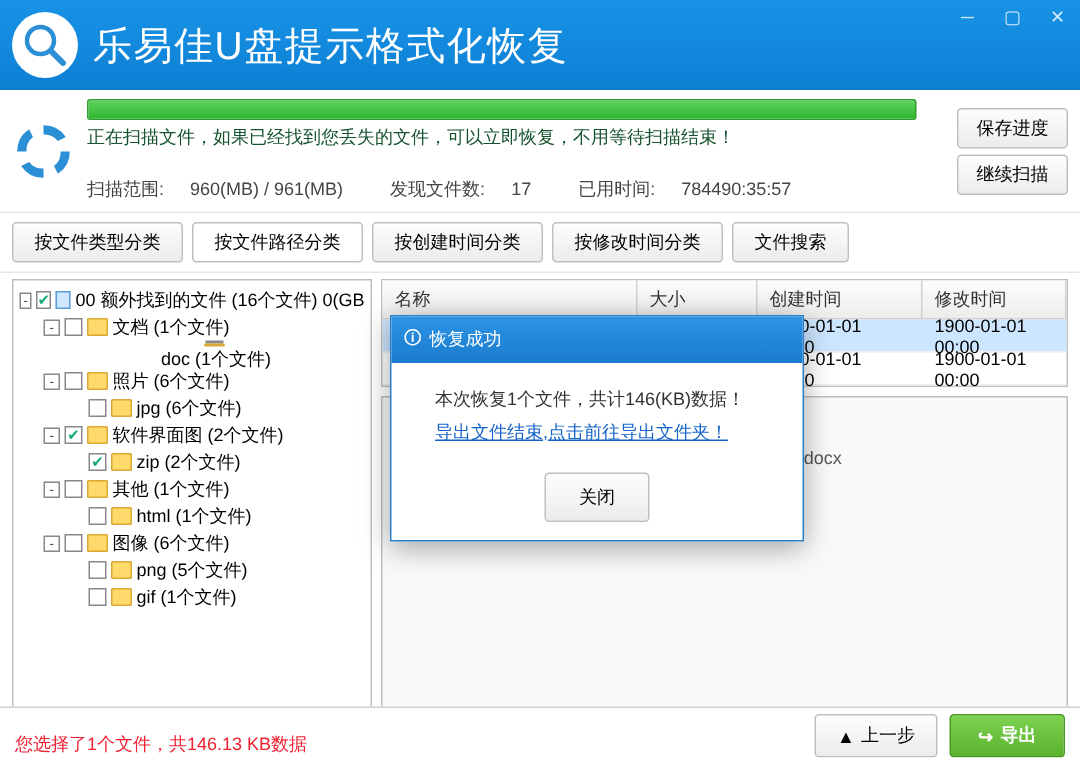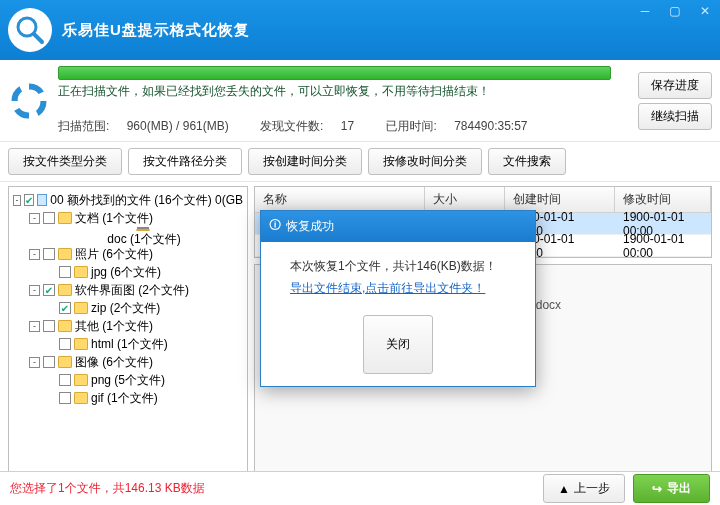--- a/index.html
+++ b/index.html
@@ -1,20 +1,20 @@
 <!DOCTYPE html>
 <html><head>
 <meta charset="utf-8">
 <style>
 *{box-sizing:border-box;margin:0;padding:0;font-family:"Microsoft YaHei",SimSun,sans-serif;font-size:12px}
 body{background:#fff;width:720px;height:505px;overflow:hidden;position:relative}
 .titlebar{background:linear-gradient(#1893e6,#0d7fd3);height:60px;display:flex;align-items:center;padding:0 8px;color:#fff;position:relative}
 .logo{width:44px;height:44px;background:#fff;border-radius:50%;display:flex;align-items:center;justify-content:center;margin-right:10px}
 .logo svg{width:32px;height:32px}
-.title{font-size:15px;font-weight:700;letter-spacing:1px}
+.title{font-size:26px;font-weight:400;letter-spacing:1px}
 .winbtns{position:absolute;right:0;top:0;display:flex}
 .winbtn{width:30px;height:22px;display:flex;align-items:center;justify-content:center;color:#cfe9ff;cursor:pointer}
 .scanrow{display:flex;align-items:center;padding:6px 8px;background:#fff;border-bottom:1px solid #e6e6e6}
 .spinner{width:42px;height:42px;margin-right:8px}
 .spinner svg{width:42px;height:42px;animation:spin 2s linear infinite}
 @keyframes spin{to{transform:rotate(360deg)}}
 .scaninfo{flex:1}
 .progressbar{height:14px;border:1px solid #2f9e2f;border-radius:2px;background:linear-gradient(#5fd25f,#2fb52f);margin-bottom:3px;width:97%}
 .scanmsg{color:#14532d;margin-bottom:18px}
 .scanstats{color:#444}
@@ -35,31 +35,31 @@
 .right{flex:1;display:flex;flex-direction:column;margin:4px 8px 4px 6px}
 .table{border:1px solid #bfbfbf;background:#fff}
 .thead{display:flex;background:linear-gradient(#fdfdfd,#ececec);border-bottom:1px solid #d0d0d0}
 .th{padding:4px 8px;border-right:1px solid #d0d0d0;color:#333}
 .c1{width:170px}.c2{width:80px}.c3{width:110px}.c4{flex:1}
 .trow{display:flex;align-items:center;border-bottom:1px solid #f0f0f0;height:22px}
 .trow.sel{background:#cde6ff}
 .td{padding:0 8px;display:flex;align-items:center}
 .zipico{width:16px;height:16px;background:#3aa8e0;border-radius:2px;margin-right:4px;display:inline-flex;align-items:center;justify-content:center;color:#fff;font-size:8px}
 .previewbox{border:1px solid #bfbfbf;margin-top:6px;flex:1;background:#f9f9f9;padding:8px;font-family:SimSun,monospace;color:#555;line-height:1.8;overflow:hidden}
-.footer{position:absolute;bottom:0;left:0;right:0;height:34px;border-top:1px solid #d0d0d0;display:flex;align-items:center;padding:0 10px;background:#fff}
+.footer{position:absolute;bottom:0;left:0;right:0;height:34px;border-top:1px solid #d0d0d0;display:flex;align-items:flex-end;padding:0 10px;background:#fff}
 .footer .sel{color:#e23}
 .fbtns{margin-left:auto;display:flex;gap:8px}
 .btnprev{border:1px solid #bfbfbf;background:linear-gradient(#fdfdfd,#ececec);border-radius:3px;padding:5px 14px;cursor:pointer;display:flex;align-items:center;gap:4px}
 .btnexport{border:1px solid #4a9a1f;background:linear-gradient(#7ed351,#5bb22f);color:#fff;border-radius:3px;padding:5px 18px;cursor:pointer;display:flex;align-items:center;gap:5px;font-weight:bold}
 .modal{position:absolute;left:260px;top:210px;width:276px;background:#fff;border:1px solid #2a7fc9;box-shadow:0 4px 18px rgba(0,0,0,.35)}
 .mtitle{background:linear-gradient(#2d93e4,#1a7cce);color:#fff;padding:5px 8px;display:flex;align-items:center;gap:5px}
 .mbody{padding:14px 29px 10px;color:#333;line-height:1.8}
 .mlink{color:#1565c9;text-decoration:underline;cursor:pointer}
 .mfoot{display:flex;justify-content:center;padding:6px 0 12px}
-.mbtn{border:1px solid #bfbfbf;background:linear-gradient(#fdfdfd,#ececec);border-radius:3px;padding:20px 22px;cursor:pointer}
+.mbtn{border:1px solid #bfbfbf;background:linear-gradient(#fdfdfd,#ececec);border-radius:3px;padding:7px 22px;cursor:pointer}
 </style>
 </head>
 <body>
 
 <div class="titlebar">
   <div class="logo">
     <svg viewBox="0 0 32 32">
         <circle cx="13" cy="13" r="9" fill="none" stroke="#2b8fd6" stroke-width="3"></circle>
         <line x1="20" y1="20" x2="28" y2="28" stroke="#2b8fd6" stroke-width="4" stroke-linecap="round"></line>
       </svg>

